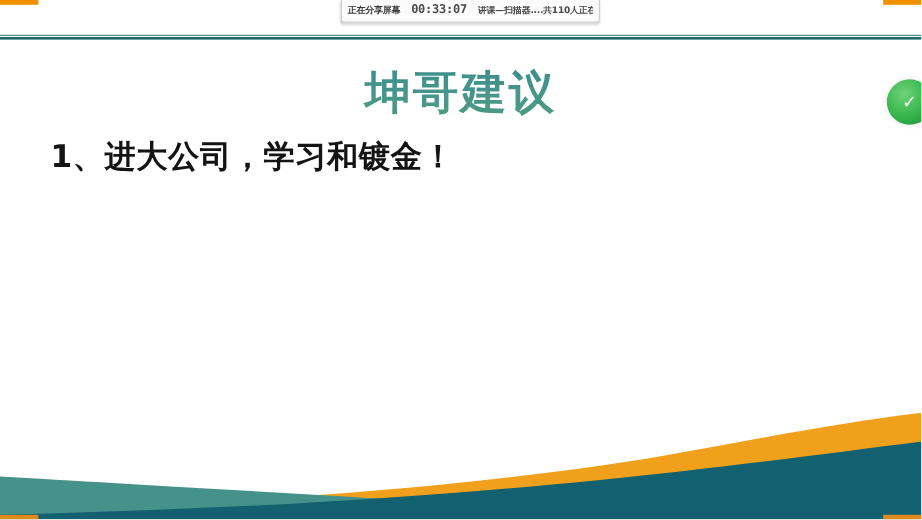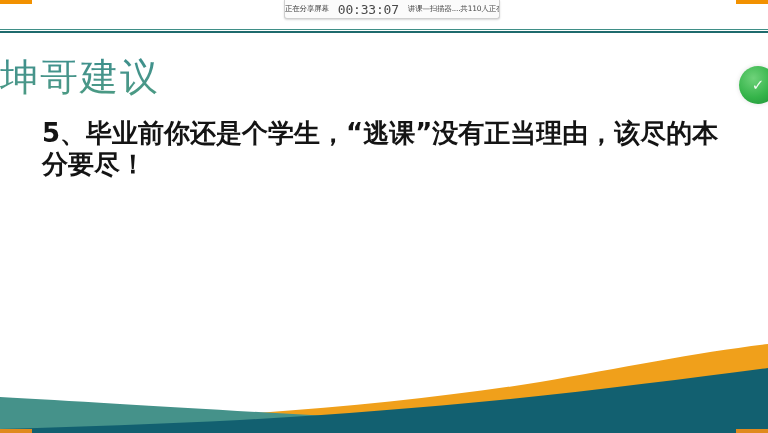--- a/index.html
+++ b/index.html
@@ -36,24 +36,25 @@
     box-sizing: border-box;
     z-index: 40;
   }
   .share-bar span {
     font-size: 7.5px;
     color: #3b3b3b;
     white-space: nowrap;
     line-height: 1;
     letter-spacing: -0.2px;
     filter: blur(0.25px);
+    font-weight: bold;
   }
   .share-bar .share-time {
     font-family: "DejaVu Sans Mono", "Liberation Mono", monospace;
-    font-size: 13px;
+    font-size: 10px;
     color: #4a4a4a;
   }
   .share-bar .share-viewers {
     color: #4a4a4a;
     max-width: 96px;
     overflow: hidden;
     text-overflow: clip;
   }
 
   
@@ -105,22 +106,23 @@
     opacity: 0.92;
     filter: blur(0.4px);
   }
 
   
   .slide-title {
     position: absolute;
     top: 57px;
     left: 0;
     right: 0;
+    text-align: center;
     font-size: 38px;
-    font-weight: normal;
+    font-weight: bold;
     line-height: 1.1;
     letter-spacing: 2px;
     color: #3f8f87;
     background: linear-gradient(180deg, #3c8f8c 0%, #49968a 55%, #4a9b81 100%);
     -webkit-background-clip: text;
     background-clip: text;
     -webkit-text-fill-color: transparent;
     z-index: 20;
   }
 
@@ -186,22 +188,22 @@
 
   <div class="header-rule"></div>
 
   <div class="logo-badge">
     <span class="logo-glyph">✓</span>
   </div>
 
   <div class="slide-title">坤哥建议</div>
 
   <div class="bullet-list">
-    <div class="bullet-item wrap">
-      <span class="num">5、</span><span>毕业前你还是个学生，“逃课”没有正当理由，该尽的本分要尽！</span>
+    <div class="bullet-item">
+      <span class="num">1、</span><span>进大公司，学习和镀金！</span>
     </div>
   </div>
 
   <svg class="bottom-deco" viewBox="0 0 768 95" preserveAspectRatio="none">
     <path d="M768,6 C700,14 620,30 540,44 C440,60 320,72 180,80 C110,84 50,86 0,87 L0,95 L768,95 Z" fill="#f0a01b"></path>
     <path d="M0,59 C90,64 220,72 360,80 C470,86 600,91 768,95 L768,95 L0,95 Z" fill="#45928a"></path>
     <path d="M768,22 C690,32 600,46 500,56 C400,66 280,74 150,80 C95,82 45,84 0,85 L0,95 L768,95 Z" fill="#126070" opacity="0.0"></path>
     <path d="M768,30 C690,40 600,52 500,62 C420,70 330,77 240,82 C160,86 78,89 0,91 L0,95 L768,95 Z" fill="#126070"></path>
   </svg>
 

